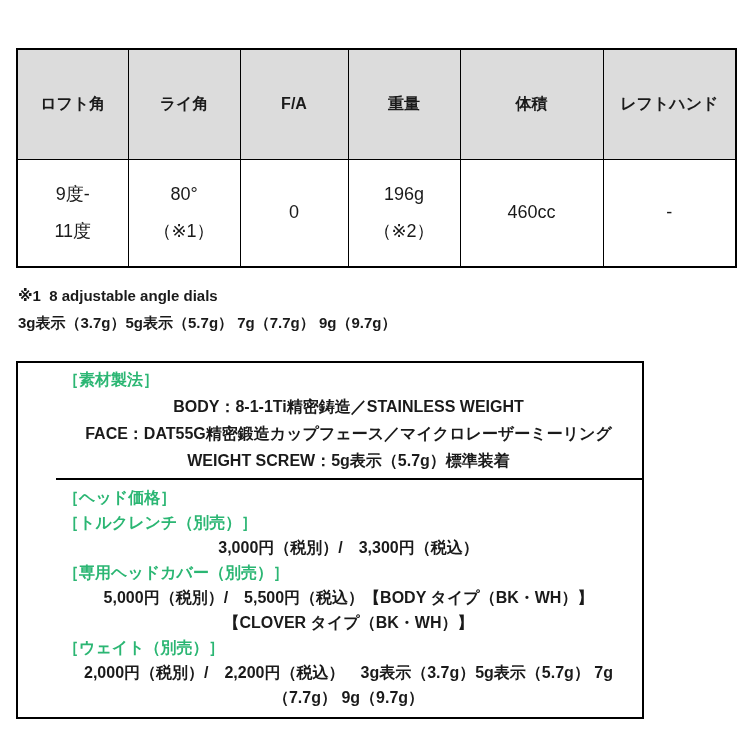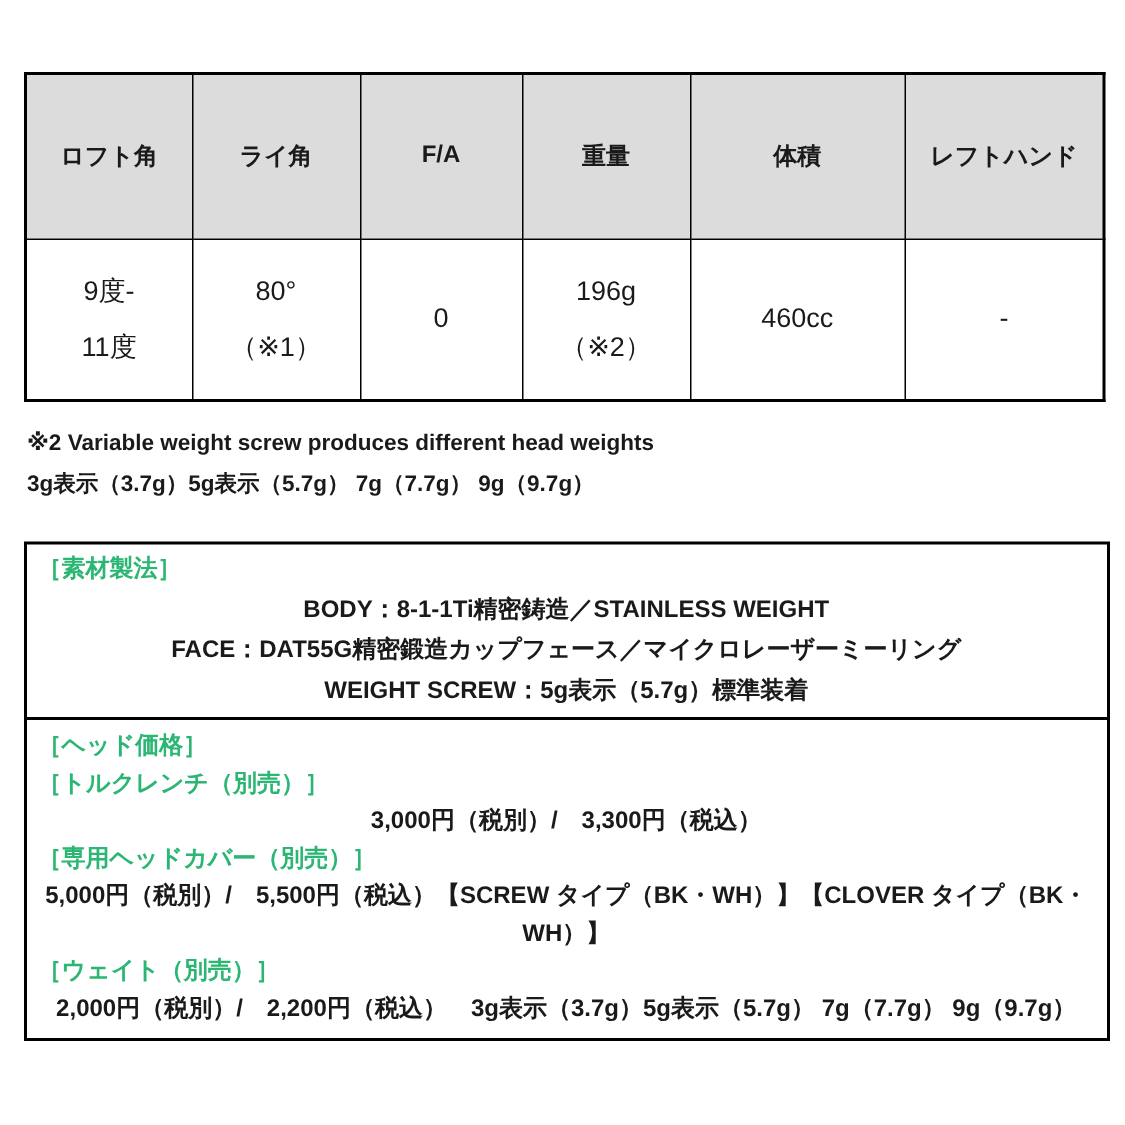--- a/index.html
+++ b/index.html
@@ -41,23 +41,24 @@
   
   .notes{margin:14px 0 0 18px;}
   .note{
     font-size:15px;font-weight:bold;
     line-height:27px;
     white-space:pre-wrap;
   }
   
   .info-box{
     margin:25px 0 0 16px;
-    width:724px;
+    width:628px;
     border:2px solid var(--border-color);
     background:#ffffff;
+    padding-left:38px;
   }
   .box-section{padding:3px 8px 4px 7px;}
   .box-section.material{
     border-bottom:2px solid var(--border-color);
   }
   .box-section.material .box-line,
   .box-section.material .green-label{line-height:27px;}
   .box-section.prices .box-line,
   .box-section.prices .green-label{line-height:25px;}
   .box-section.prices{padding-top:5px;padding-bottom:7px;}
@@ -105,38 +106,38 @@
         <td>0</td>
         <td>196g
 （※2）</td>
         <td>460cc</td>
         <td>-</td>
       </tr>
     </tbody>
   </table>
 
   <div class="notes">
-    <div class="note">※2 Variable weight screw produces different head weights</div>
+    <div class="note">※1  8 adjustable angle dials</div>
     <div class="note">3g表示（3.7g）5g表示（5.7g） 7g（7.7g） 9g（9.7g）</div>
   </div>
 
   <div class="info-box">
 
     <div class="box-section material">
       <div class="green-label">［素材製法］</div>
       <div class="box-line">BODY：8-1-1Ti精密鋳造／STAINLESS WEIGHT</div>
       <div class="box-line">FACE：DAT55G精密鍛造カップフェース／マイクロレーザーミーリング</div>
       <div class="box-line">WEIGHT SCREW：5g表示（5.7g）標準装着</div>
     </div>
 
     <div class="box-section prices">
       <div class="green-label">［ヘッド価格］</div>
       <div class="green-label">［トルクレンチ（別売）］</div>
       <div class="box-line">3,000円（税別）/　3,300円（税込）</div>
       <div class="green-label">［専用ヘッドカバー（別売）］</div>
-      <div class="box-line">5,000円（税別）/　5,500円（税込）【SCREW タイプ（BK・WH）】【CLOVER タイプ（BK・WH）】</div>
+      <div class="box-line">5,000円（税別）/　5,500円（税込）【BODY タイプ（BK・WH）】【CLOVER タイプ（BK・WH）】</div>
       <div class="green-label">［ウェイト（別売）］</div>
       <div class="box-line">2,000円（税別）/　2,200円（税込）　3g表示（3.7g）5g表示（5.7g） 7g（7.7g） 9g（9.7g）</div>
     </div>
 
   </div>
 
 </div>
 
 </body></html>

